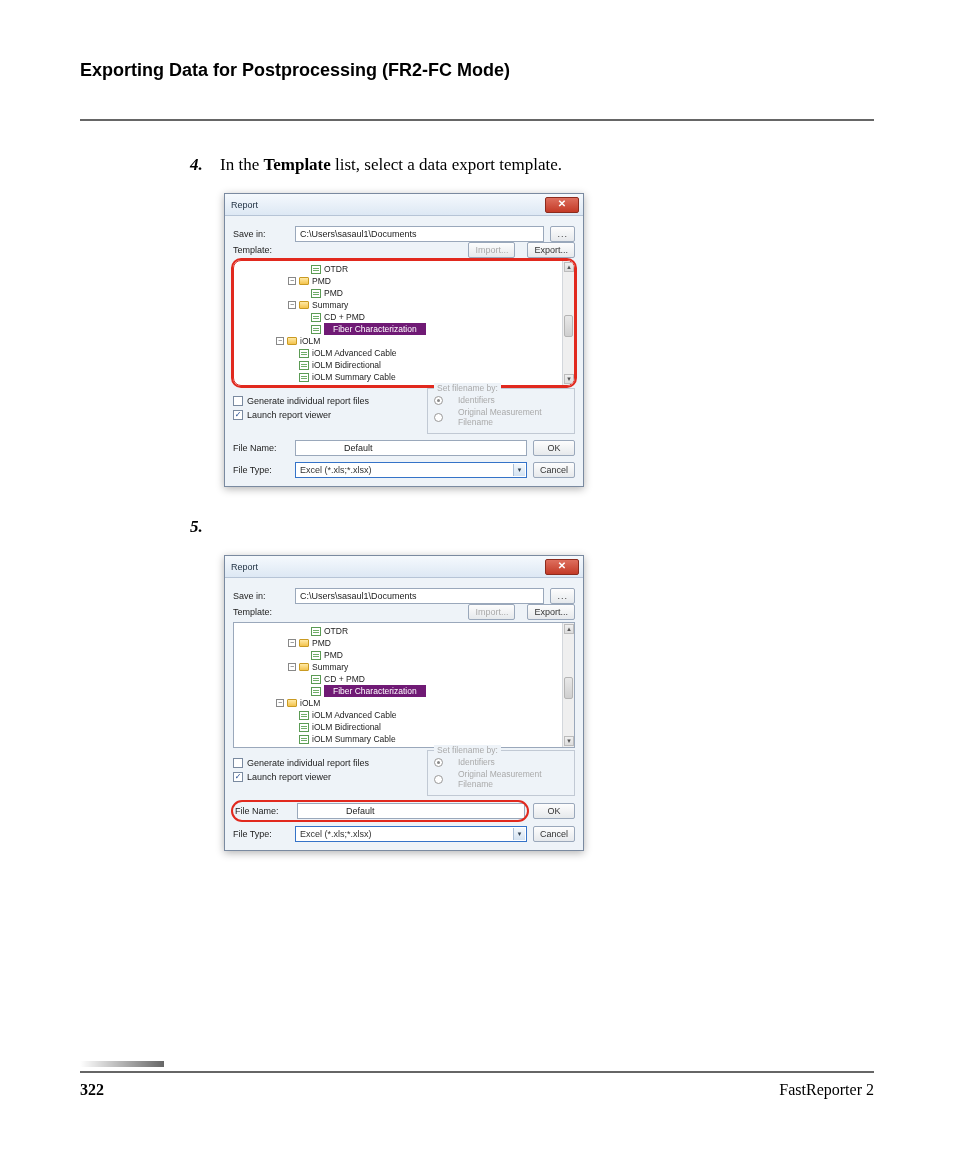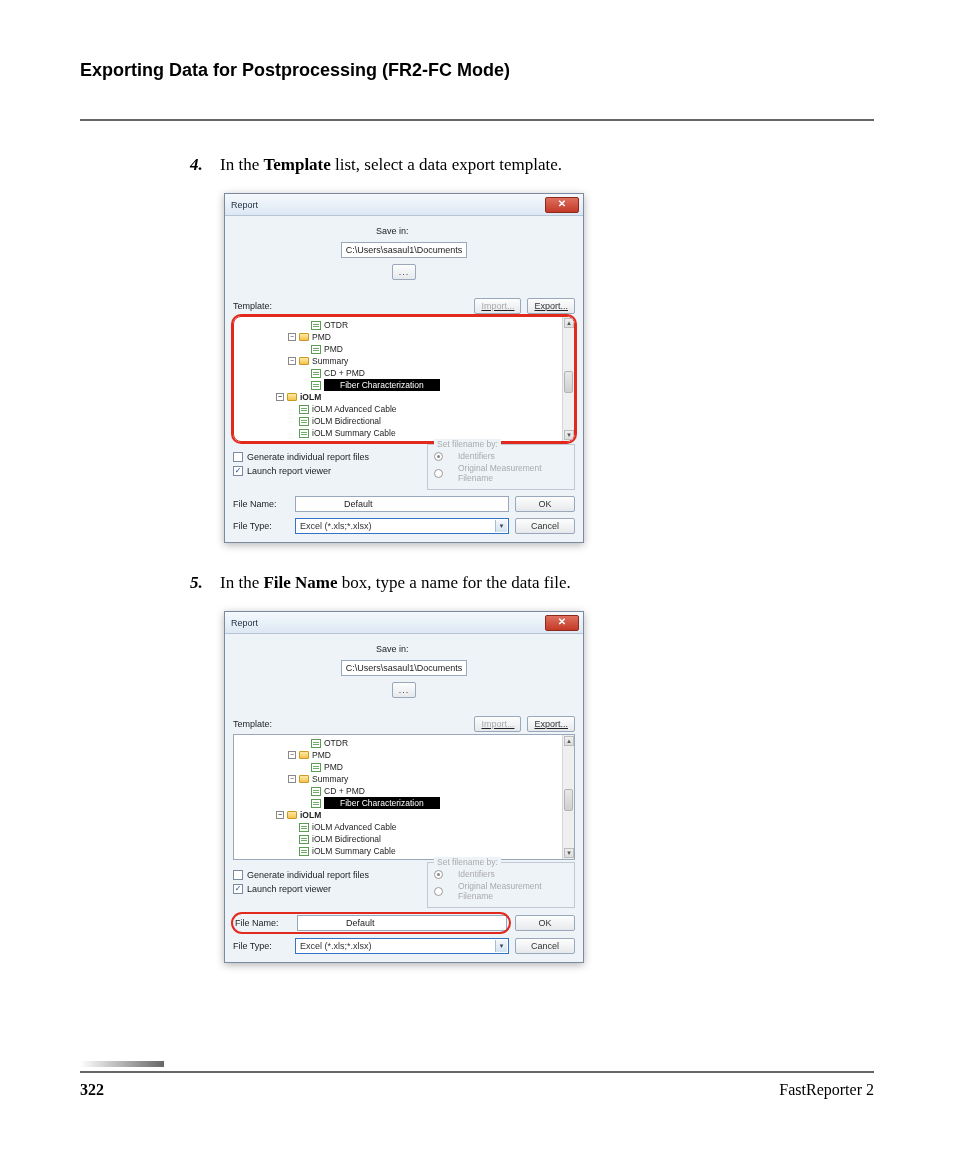--- a/index.html
+++ b/index.html
@@ -76,23 +76,22 @@
     text-align: center;
     margin-left: auto;
     font-weight: bold;
   }
   .dialog-body {
     padding: 10px 8px 8px 8px;
   }
   .row {
     display: flex;
     align-items: center;
-    margin-bottom: 18px;
+    margin-bottom: 0;
     gap: 6px;
-    flex-direction: column;
   }
   .row-label { width: 56px; }
   .text-input {
     flex: 1;
     height: 16px;
     border: 1px solid #9aa8bb;
     background: #fff;
     padding: 0 4px;
     font-size: 9px;
     line-height: 14px;
@@ -111,21 +110,21 @@
     text-align: center;
     color: #333;
   }
   .btn.disabled { color: #aaa; }
   .small-btn { min-width: 20px; padding: 0 6px; letter-spacing: 1px; }
   .template-row {
     display: flex;
     align-items: center;
     margin-bottom: 2px;
   }
-  .template-row .right-btns { margin-left: auto; display: flex; gap: 6px; text-decoration: underline; }
+  .template-row .right-btns { margin-left: auto; display: flex; gap: 12px; }
   .tree-panel {
     border: 1px solid #9aa8bb;
     background: #fff;
     height: 126px;
     position: relative;
     padding: 2px 14px 2px 0;
     overflow: hidden;
   }
   .tree-panel.highlight-red {
     outline: 2px solid #e1291e;
@@ -155,21 +154,21 @@
     border: 1px solid #bcbcbc;
     font-size: 7px; text-align: center; line-height: 8px; color:#555;
   }
   .scroll-arrow.up { top: 1px; }
   .scroll-arrow.down { bottom: 1px; }
   .tree { list-style: none; margin: 0; padding: 0 0 0 54px; font-size: 8.5px; line-height: 12px; }
   .tree li { white-space: nowrap; }
   .node { display: flex; align-items: center; gap: 3px; height: 12px; }
   .node.lvl-0 { margin-left: 0; }
   .node.lvl-1 { margin-left: 12px; }
-  .node.lvl--1 { margin-left: -12px; font-weight: bold; }
+  .node.lvl--1 { margin-left: -12px; }
   .expander {
     width: 8px; height: 8px;
     border: 1px solid #888;
     background: #fff;
     font-size: 7px;
     line-height: 6px;
     text-align: center;
     color: #444;
     flex-shrink: 0;
   }
@@ -188,23 +187,23 @@
     position: relative;
     flex-shrink: 0;
   }
   .file-icon::after {
     content: "";
     position: absolute;
     left: 1px; right: 1px; top: 2px; bottom: 2px;
     background: repeating-linear-gradient(#6fae68 0 1px, transparent 1px 2px);
   }
   .node-label.selected {
-    background: #000000;
+    background: #701a75;
     color: #fff;
-    padding: 0 16px;
+    padding: 0 9px;
   }
   .below-tree {
     display: flex;
     margin-top: 8px;
     gap: 12px;
   }
   .left-checks { flex: 1; padding-top: 2px; }
   .check-row { display: flex; align-items: center; gap: 4px; margin-bottom: 4px; }
   .checkbox {
     width: 10px; height: 10px;
@@ -249,21 +248,21 @@
     border-radius: 50%;
   }
   .bottom-row {
     display: flex;
     align-items: center;
     margin-top: 6px;
     gap: 6px;
   }
   .bottom-row .row-label { width: 56px; }
   .bottom-row .text-input { flex: 1; padding-left: 48px; }
-  .bottom-row .btn { width: 60px; }
+  .bottom-row .btn { width: 42px; }
   .select-input {
     flex: 1;
     height: 16px;
     border: 1px solid #3573c8;
     background: #fff;
     padding: 0 4px;
     font-size: 9px;
     line-height: 14px;
     color: #333;
     position: relative;
@@ -468,23 +467,20 @@
           </span>
           <span class="btn">Cancel</span>
         </div>
 
       </div>
     </div>
   </div>
 
   <div class="step">
     <div class="step-num">5.</div>
-    <div class="step-text">
-      <span>In the </span><b>File Name</b><span> box, type a name for the data file.</span>
-    </div>
   </div>
 
   <div class="dialog-wrap">
     <div class="dialog">
       <div class="dialog-titlebar">
         <span class="dialog-title">Report</span>
         <span class="dialog-close">✕</span>
       </div>
       <div class="dialog-body">
 

